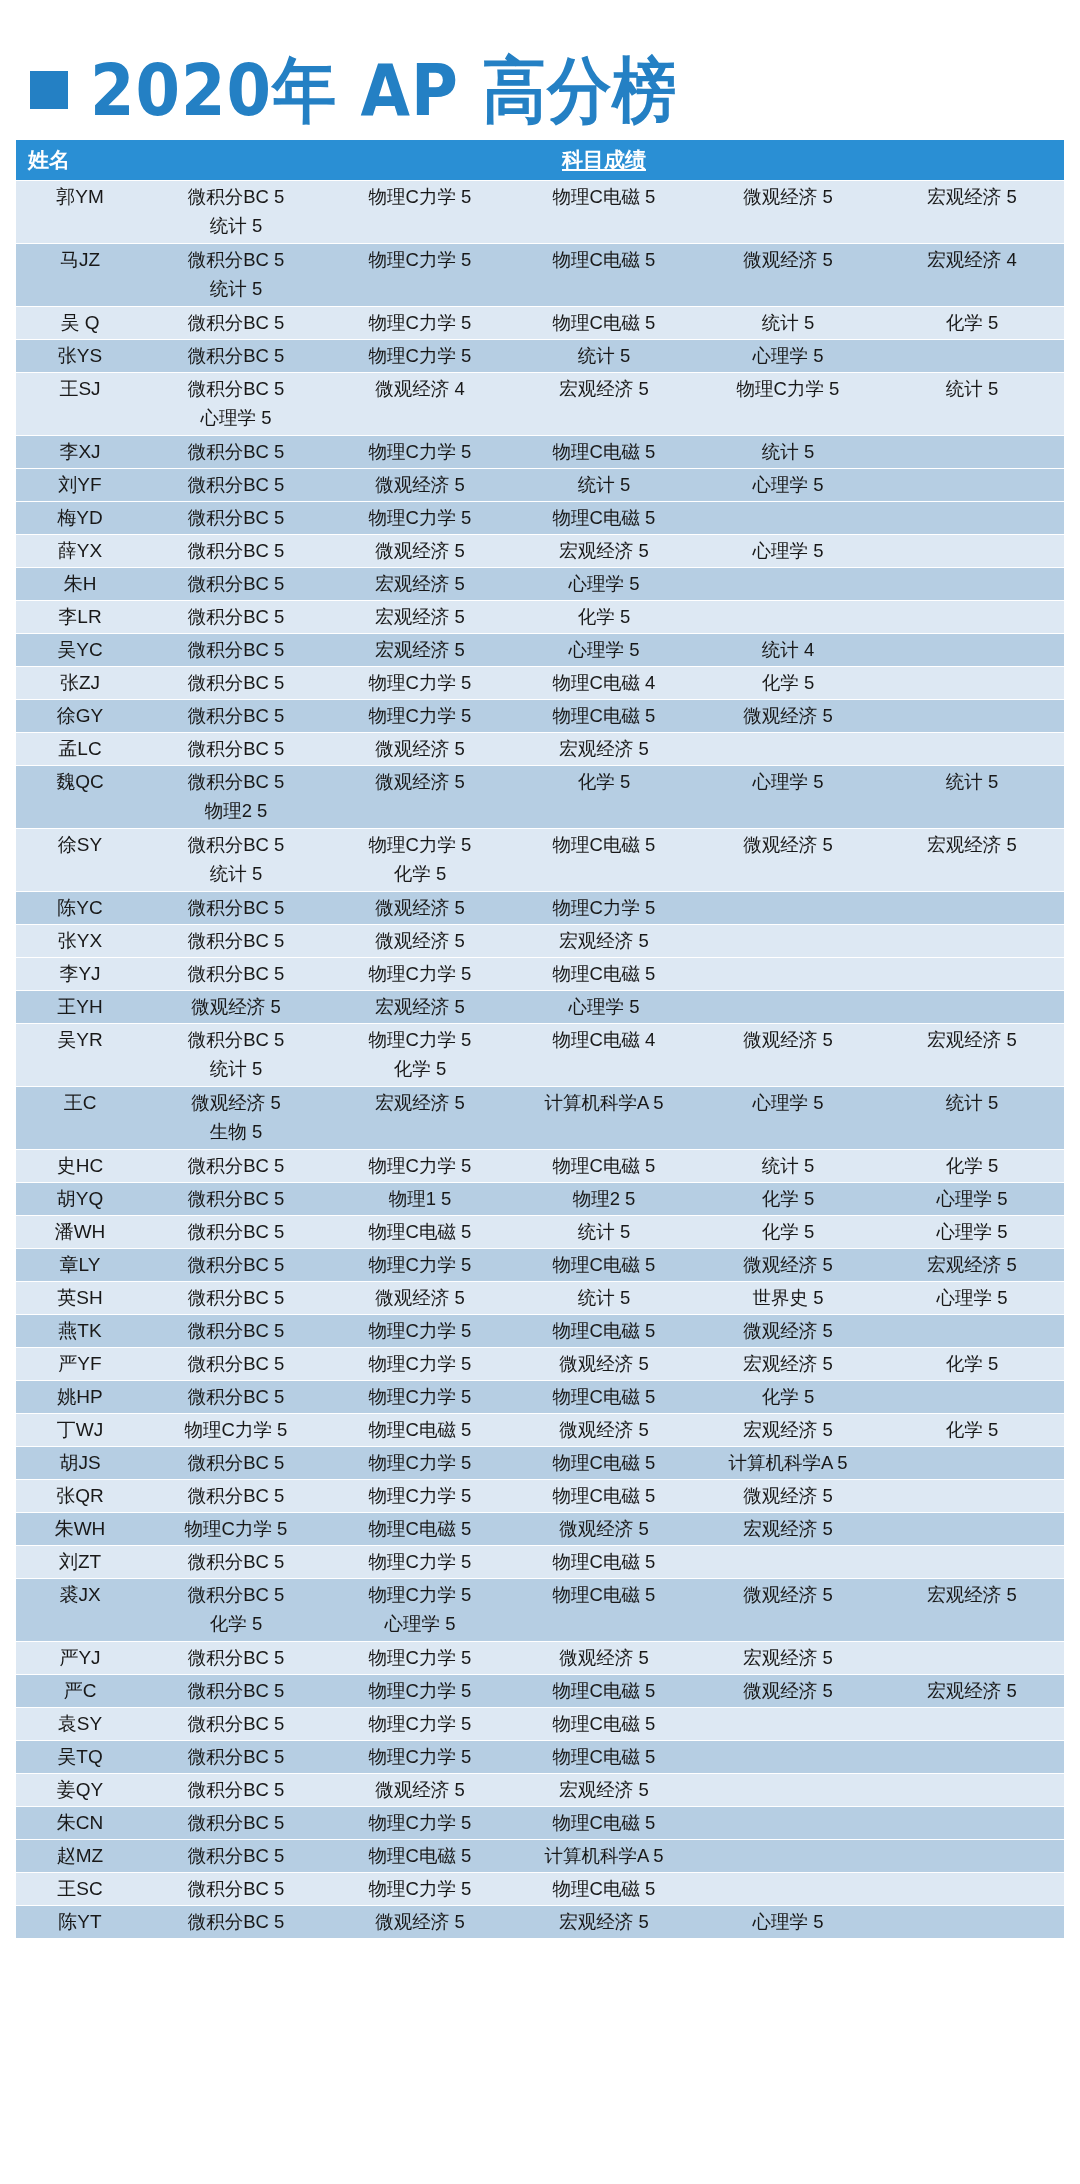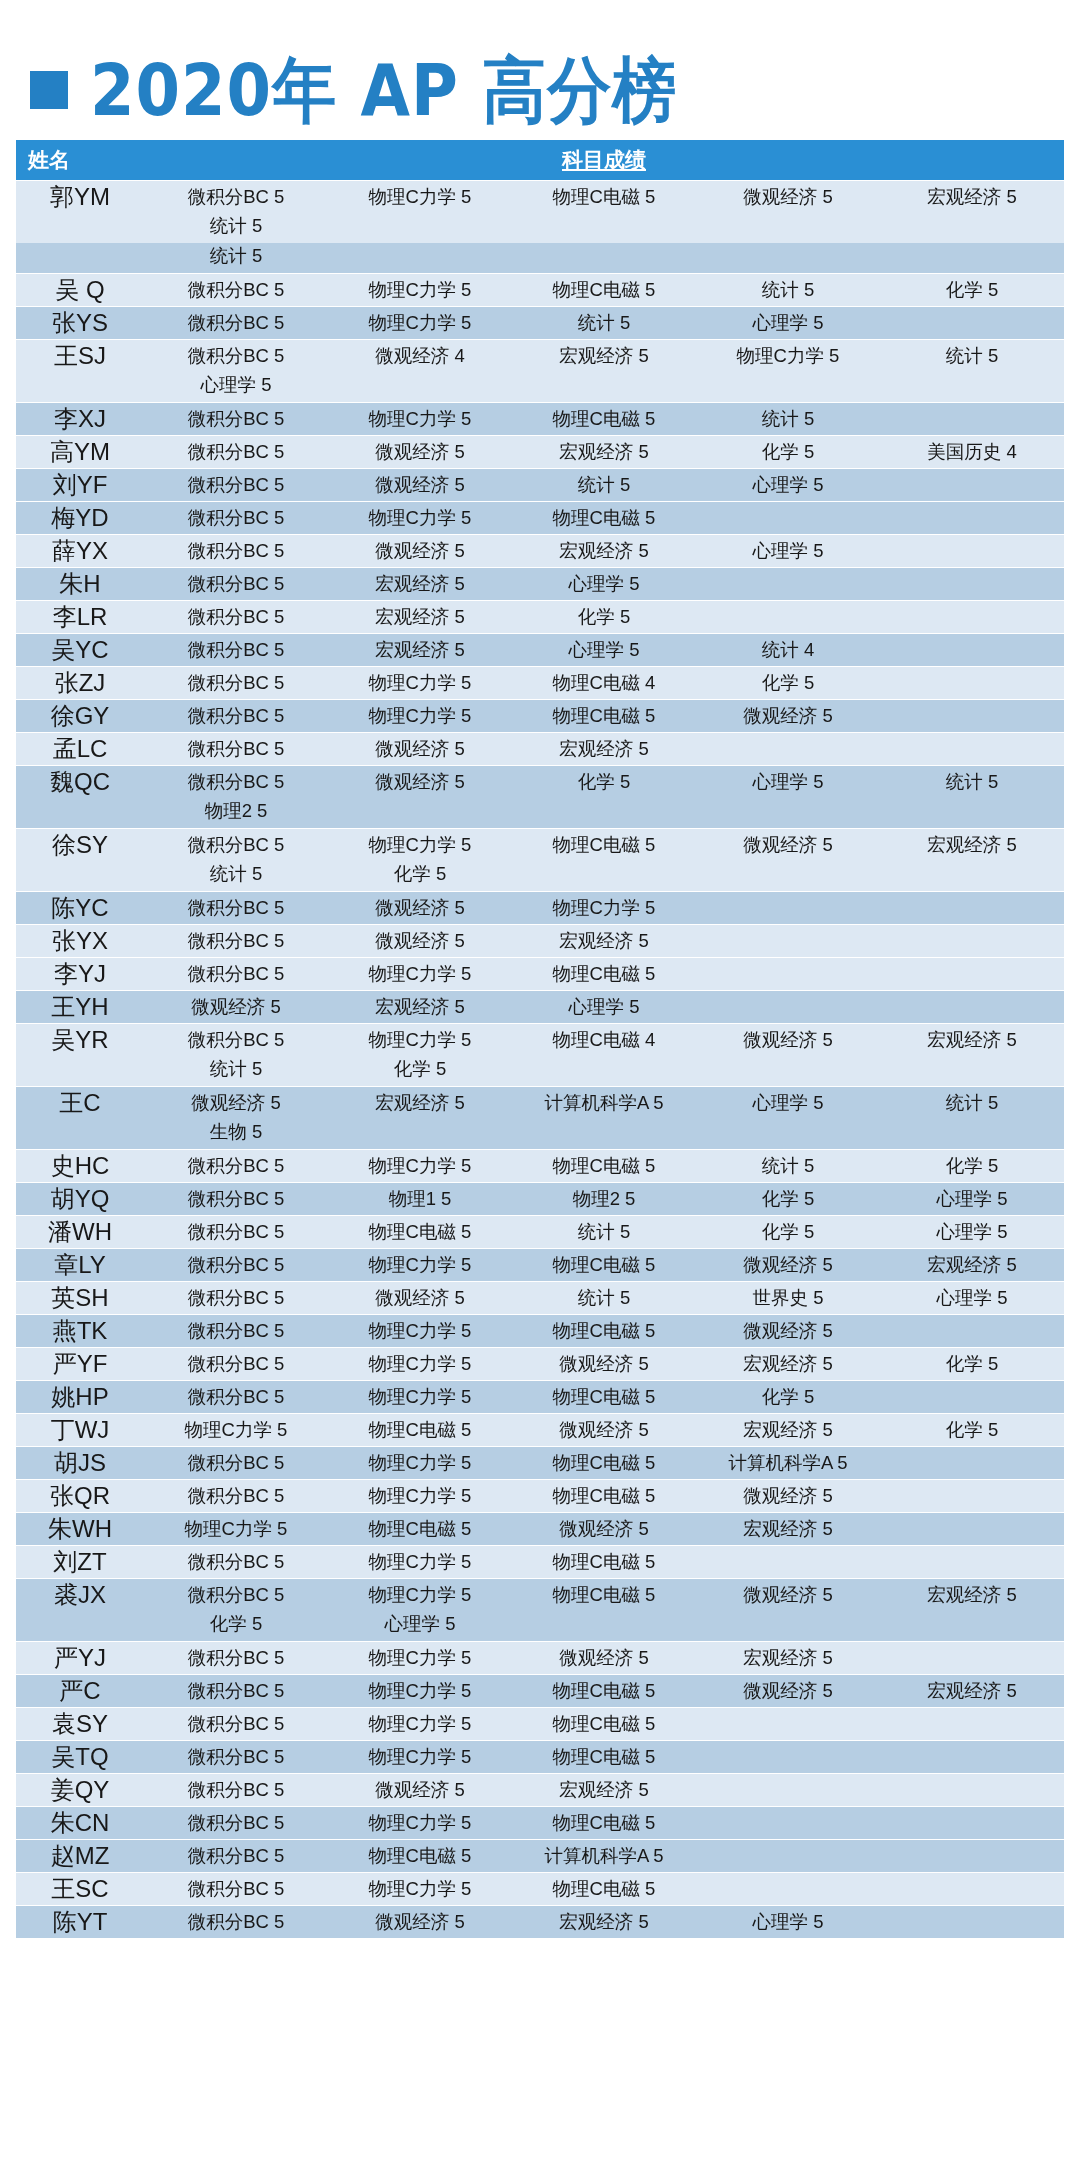--- a/index.html
+++ b/index.html
@@ -63,21 +63,21 @@
   tbody td {
     font-size: 18.5px;
     color: #181818;
     height: 30px;
     padding: 3px 4px;
     text-align: center;
     vertical-align: middle;
     white-space: nowrap;
     line-height: 26px;
   }
-  tbody td.nm { font-size: 24px; }
+  tbody td.nm { font-size: 19px; }
 
   tbody tr.odd  td { background: #dde8f3; }
   tbody tr.even td { background: #b6cee3; }
   tbody tr.odd.cont  td { background: #dde8f3; }
   tbody tr.even.cont td { background: #b6cee3; }
 
   tbody tr.cont td { height: 28px; padding-top: 0; padding-bottom: 4px; }
 
   
   tbody tr.grp td { border-top: 1px solid #ffffff; }
@@ -118,20 +118,28 @@
             <td>宏观经济 5</td>
           </tr>
           <tr class="odd cont">
             <td></td>
             <td>统计 5</td>
             <td></td>
             <td></td>
             <td></td>
             <td></td>
           </tr>
+          <tr class="even grp">
+            <td class="nm">马JZ</td>
+            <td>微积分BC 5</td>
+            <td>物理C力学 5</td>
+            <td>物理C电磁 5</td>
+            <td>微观经济 5</td>
+            <td>宏观经济 4</td>
+          </tr>
           <tr class="even cont">
             <td></td>
             <td>统计 5</td>
             <td></td>
             <td></td>
             <td></td>
             <td></td>
           </tr>
           <tr class="odd grp">
             <td class="nm">吴 Q</td>
@@ -165,28 +173,20 @@
             <td></td>
             <td></td>
           </tr>
           <tr class="even grp">
             <td class="nm">李XJ</td>
             <td>微积分BC 5</td>
             <td>物理C力学 5</td>
             <td>物理C电磁 5</td>
             <td>统计 5</td>
             <td></td>
-          </tr>
-          <tr class="odd grp">
-            <td class="nm">高YM</td>
-            <td>微积分BC 5</td>
-            <td>微观经济 5</td>
-            <td>宏观经济 5</td>
-            <td>化学 5</td>
-            <td>美国历史 4</td>
           </tr>
           <tr class="even grp">
             <td class="nm">刘YF</td>
             <td>微积分BC 5</td>
             <td>微观经济 5</td>
             <td>统计 5</td>
             <td>心理学 5</td>
             <td></td>
           </tr>
           <tr class="even grp">

